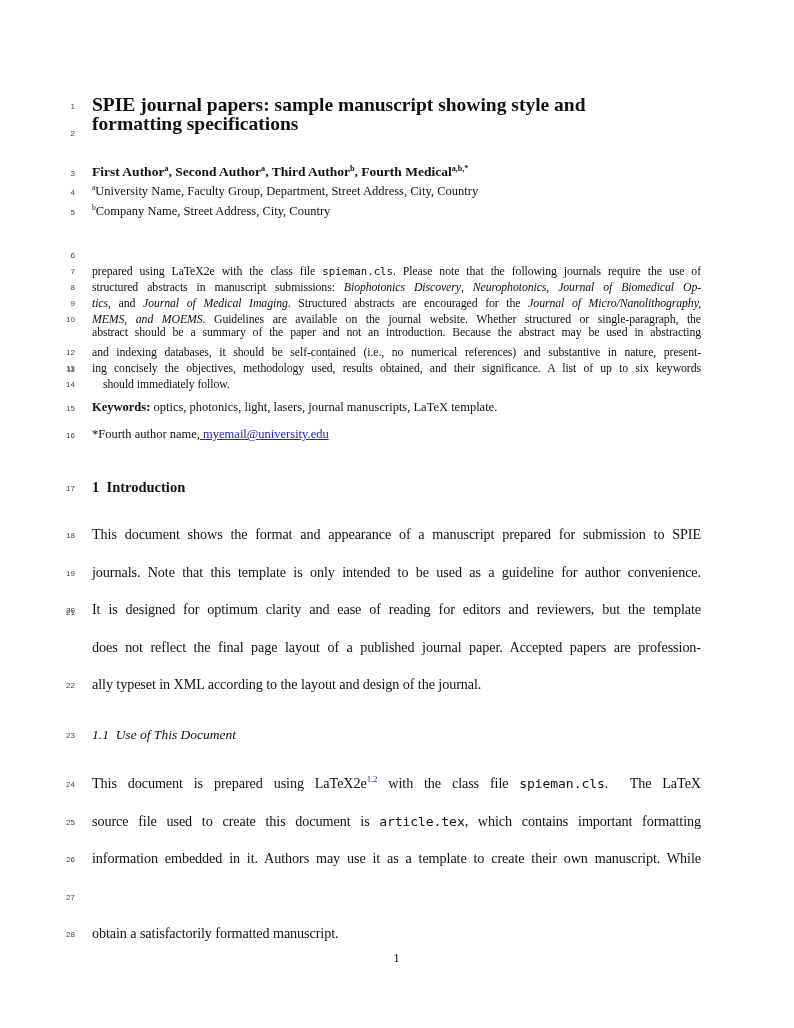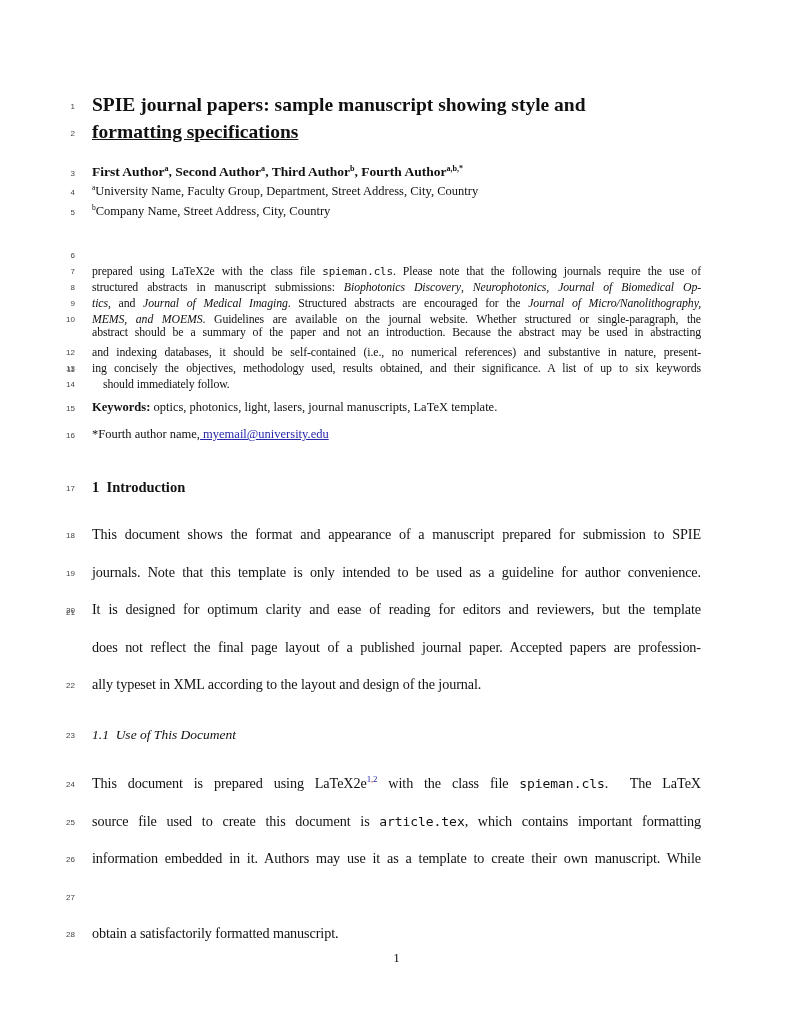--- a/index.html
+++ b/index.html
@@ -44,23 +44,23 @@
   .s-link{color:var(--link-blue,#2727ad);text-decoration:underline;cursor:pointer;}
 </style>
 </head>
 <body>
 
 <div class="page">
   <div class="lt b-page" style="top:950px;">1</div>
 <div class="ln" style="top: 102px;">1</div>
     <div class="lt b-title" style="top: 93px;"><span>SPIE journal papers: sample manuscript showing style and</span></div>
     <div class="ln" style="top: 129px;">2</div>
-    <div class="lt b-title" style="top: 120px; text-decoration: underline;"><span>formatting specifications</span></div>
+    <div class="lt b-title" style="top: 112px;"><span>formatting specifications</span></div>
     <div class="ln" style="top: 169px;">3</div>
-    <div class="lt b-authors" style="top: 164px;"><span>First Author</span><span class="s-sup">a</span><span>, Second Author</span><span class="s-sup">a</span><span>, Third Author</span><span class="s-sup">b</span><span>, Fourth Author</span><span class="s-sup">a,b,*</span></div>
+    <div class="lt b-authors" style="top: 164px;"><span>First Author</span><span class="s-sup">a</span><span>, Second Author</span><span class="s-sup">a</span><span>, Third Author</span><span class="s-sup">b</span><span>, Fourth Medical</span><span class="s-sup">a,b,*</span></div>
     <div class="ln" style="top: 188px;">4</div>
     <div class="lt b-affil" style="top: 184px;"><span class="s-sup">a</span><span>University Name, Faculty Group, Department, Street Address, City, Country</span></div>
     <div class="ln" style="top: 208px;">5</div>
     <div class="lt b-affil" style="top: 204px;"><span class="s-sup">b</span><span>Company Name, Street Address, City, Country</span></div>
     <div class="ln" style="top: 251px;">6</div>
     <div class="ln" style="top: 267.1px;">7</div>
     <div class="lt b-abstract just" style="top: 264.1px;"><span>prepared using LaTeX2e with the class file </span><span class="s-m">spieman.cls</span><span>. Please note that the following journals require the use of</span></div>
     <div class="ln" style="top: 283.2px;">8</div>
     <div class="lt b-abstract just" style="top: 280.2px;"><span>structured abstracts in manuscript submissions: </span><span class="s-i">Biophotonics Discovery</span><span>, </span><span class="s-i">Neurophotonics</span><span>, </span><span class="s-i">Journal of Biomedical Op-</span></div>
     <div class="ln" style="top: 299.3px;">9</div>

